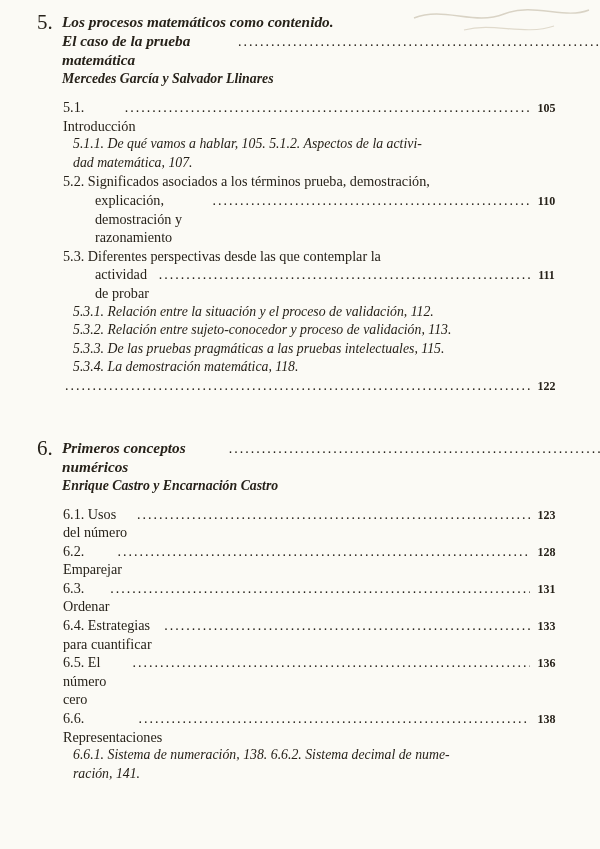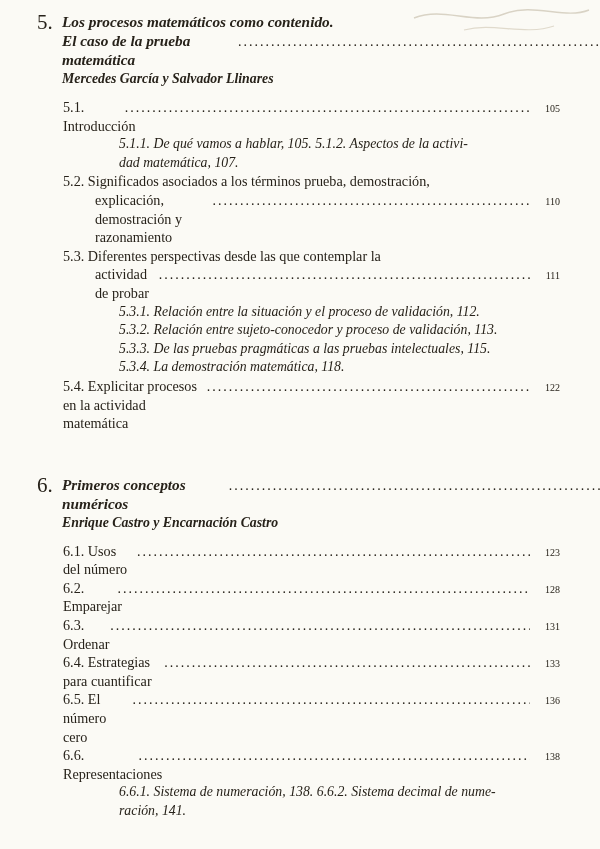--- a/index.html
+++ b/index.html
@@ -28,21 +28,21 @@
   .authors {
     margin: 1px 0 10px 25px;
     font-style: italic;
     font-size: 13.8px;
     line-height: 18px;
     font-weight: bold;
   }
 
   .entries { font-size: 14.2px; line-height: 18.6px; }
   .entry.section   { margin-left: 26px; }
-  .entry.subsection { margin-left: 82px; font-style: italic; font-size: 13.8px; text-align: center; }
+  .entry.subsection { margin-left: 36px; font-style: italic; font-size: 13.8px; text-align: center; }
 
   .tline { display: flex; align-items: baseline; }
   .tline.cont { padding-left: 32px; }
   .txt { min-width: 0; }
 
   .dots {
     flex: 1 1 auto;
     min-width: 0;
     overflow: hidden;
     white-space: nowrap;
@@ -52,24 +52,24 @@
     font-size: 14px;
   }
   .dots::before {
     content: "........................................................................................................................";
     letter-spacing: 2px;
   }
 
   .pg {
     flex: none;
     min-width: 27px;
-    text-align: right;
+    text-align: center;
     font-style: normal;
-    font-weight: normal;
-    font-size: 10px;
+    font-weight: bold;
+    font-size: 12px;
   }
 </style>
 </head>
 <body>
 
 <div class="page">
 
   <svg class="pencil" width="190" height="46" viewBox="0 0 190 46">
     <path d="M10 18 C 40 6, 70 26, 100 14 S 160 20, 185 10" stroke="#d9d3c5" fill="none" stroke-width="1.4"></path>
     <path d="M60 30 C 90 22, 120 36, 150 26" stroke="#e0dacc" fill="none" stroke-width="1.1"></path>
@@ -141,21 +141,20 @@
               <span class="txt">5.3.3. De las pruebas pragmáticas a las pruebas intelectuales, 115.</span>
             </div>
           </div>
           <div class="entry subsection">
             <div class="tline">
               <span class="txt">5.3.4. La demostración matemática, 118.</span>
             </div>
           </div>
           <div class="entry section">
             <div class="tline">
-              <span class="txt">5.4. Explicitar procesos en la actividad matemática </span>
               <span class="dots"></span>
               <span class="pg">122</span>
             </div>
           </div>
         </div>
       </section>
       <section class="chapter">
         <div class="chapter-head">
           <div class="ch-num">6.</div>
           <div class="ch-title">

